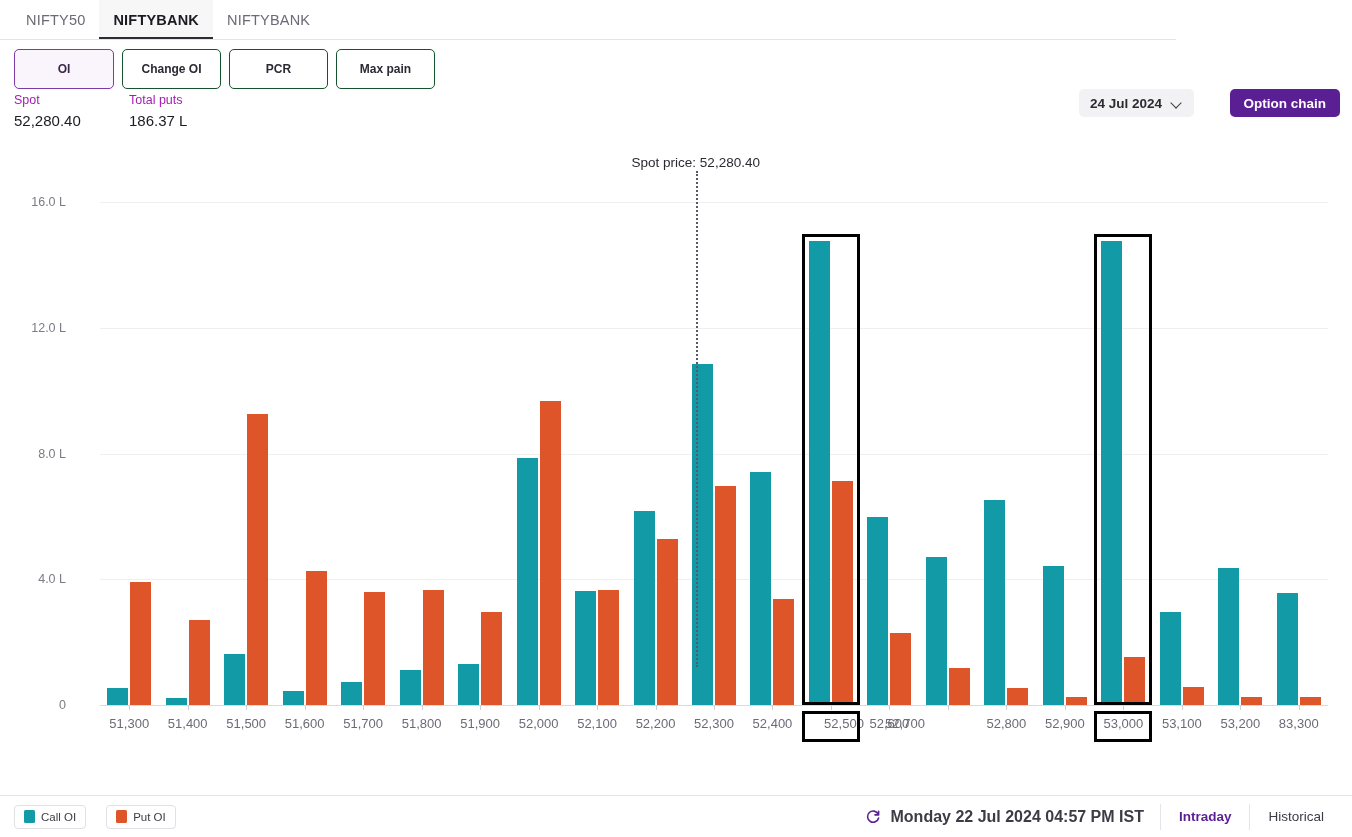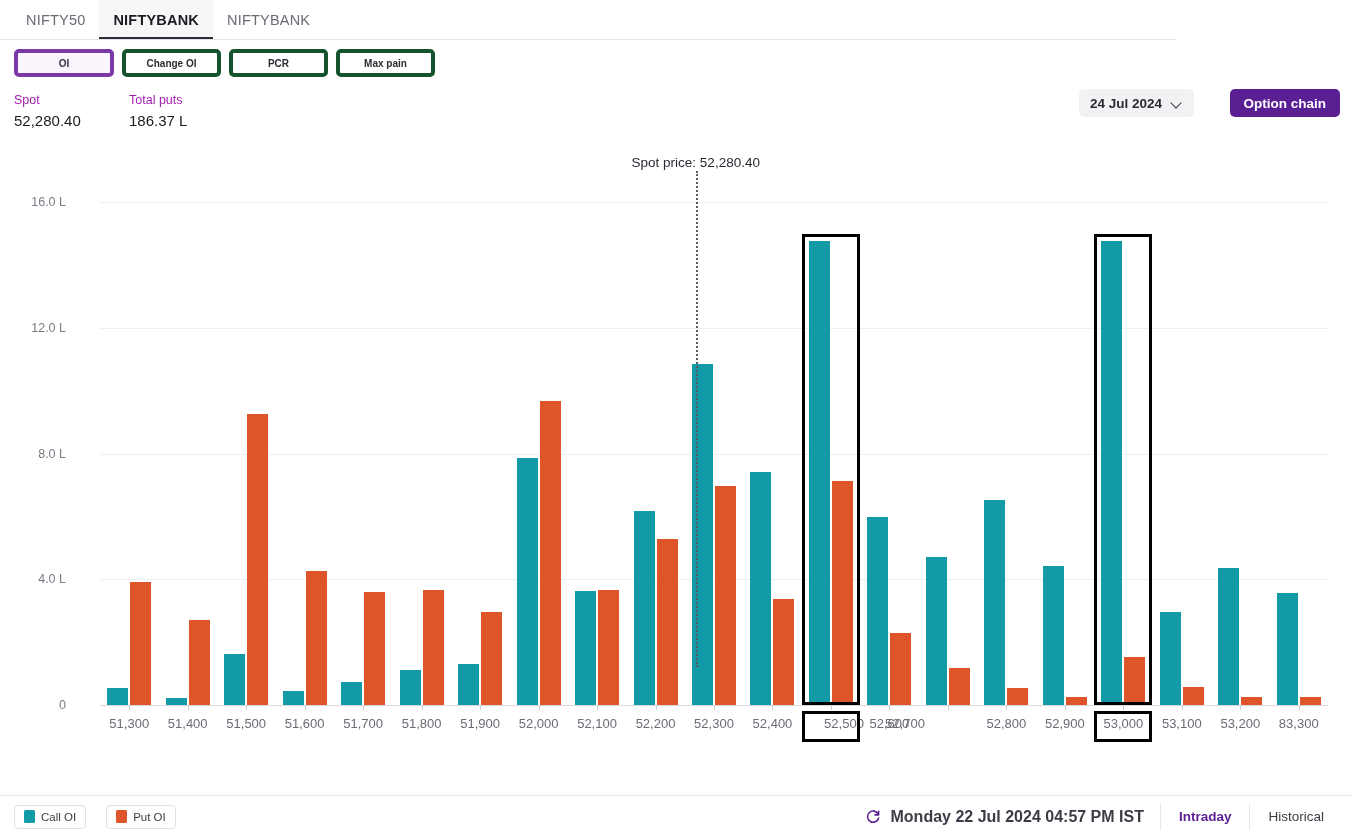--- a/index.html
+++ b/index.html
@@ -28,23 +28,23 @@
   .tab.active {
     color: #1b1b22; font-weight: 700; background: #f7f7f8;
   }
   .tab.active::after {
     content:""; position:absolute; left:0; right:0; bottom:0; height:2.5px; background:#2c2c34;
   }
 
   
   .toolbar { position:absolute; left:0; top:40px; width:1352px; height:48px; }
   .seg {
-    position:absolute; top:9px; height:28px;
-    border:4px solid #14532d; border-radius:5px; background:#fff;
-    font-size:10px; color:#2a2a33; font-weight:600;
+    position:absolute; top:9px; height:40px;
+    border:1px solid #14532d; border-radius:5px; background:#fff;
+    font-size:12px; color:#2a2a33; font-weight:600;
     display:flex; align-items:center; justify-content:center; cursor:pointer;
     white-space: nowrap;
   }
   .seg.sel { border-color:#7b3aa8; background:#faf5fd; color:#3a2a46; }
 
   .datepick {
     position:absolute; top:49px; right:158px; height:28px;
     background:#f2f2f4; border-radius:5px; display:flex; align-items:center;
     gap:10px; padding: 0 11px; font-size:13.5px; color:#2a2a33; font-weight:600; cursor:pointer;
   }

